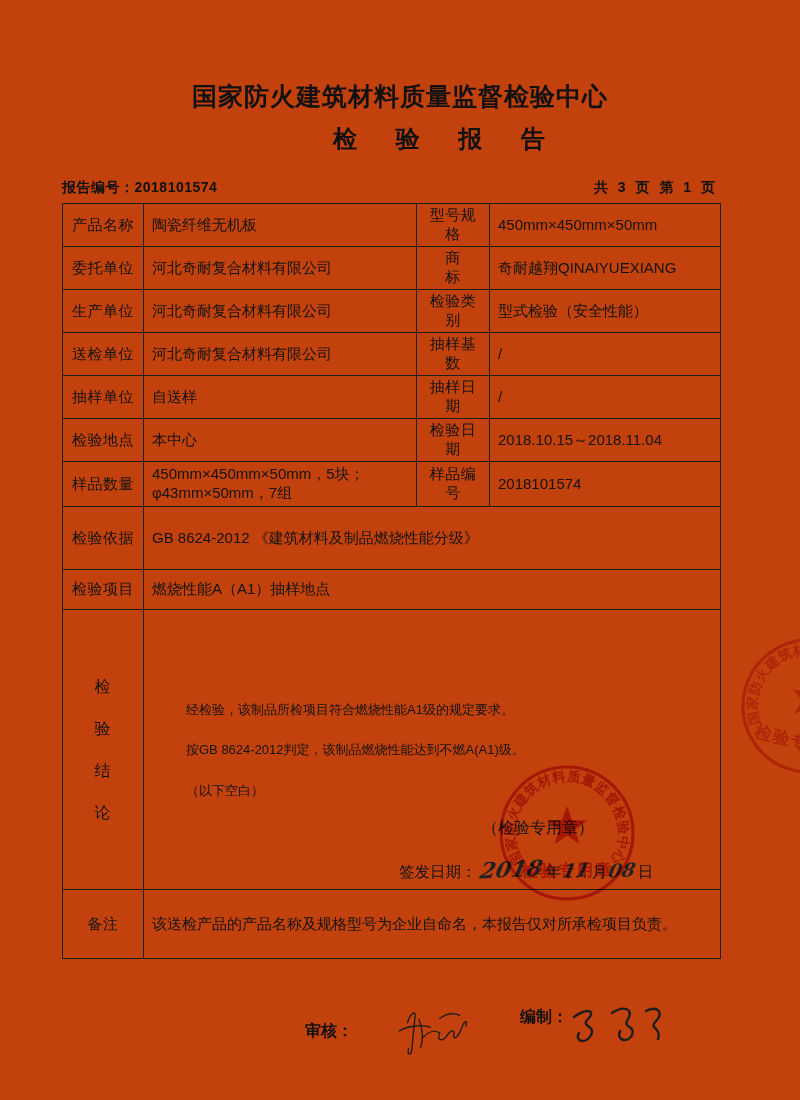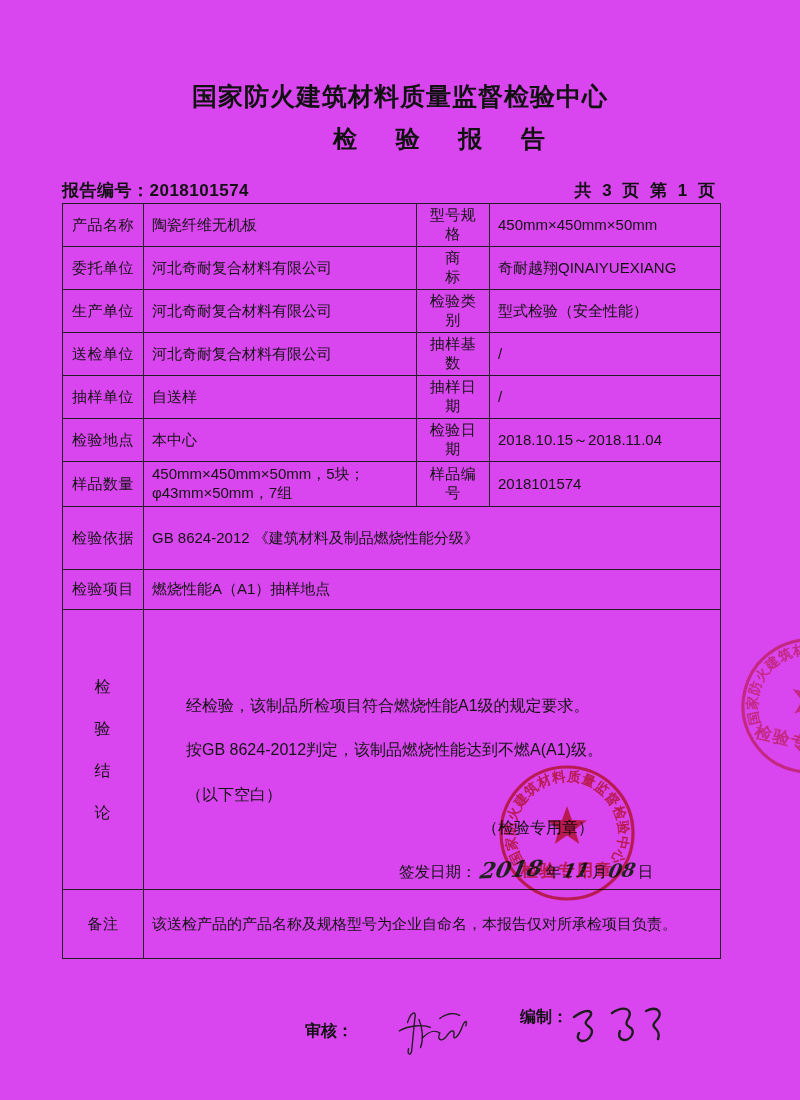--- a/index.html
+++ b/index.html
@@ -1,33 +1,33 @@
 <!DOCTYPE html>
 <html><head>
 <meta charset="utf-8">
 <style>
   html,body{margin:0;padding:0;background:#e8e8e8;}
   .page{
     position:relative;width:800px;height:1100px;margin:0 auto;
-    background:#d946ef;overflow:hidden;color:#161616;
+    background:#c2410c;overflow:hidden;color:#161616;
     font-family:"Liberation Sans","DejaVu Sans",sans-serif;
   }
   
   .org-title{
     position:absolute;top:80px;left:0;width:100%;text-align:center;
     font-size:25px;font-weight:bold;letter-spacing:1px;color:#111;
   }
   .report-title{
     position:absolute;top:123px;left:0;width:100%;text-align:center;
     font-size:24px;font-weight:bold;letter-spacing:16px;text-indent:16px;color:#111;padding-left:39px;
   }
   .report-meta{
     position:absolute;top:179px;left:62px;right:82px;
     display:flex;justify-content:space-between;align-items:baseline;
-    font-size:17px;font-weight:bold;color:#111;
+    font-size:14px;font-weight:bold;color:#111;
   }
   .report-no{letter-spacing:.5px;}
   .page-count{letter-spacing:3px;}
   
   table.report{
     position:absolute;top:203px;left:62px;width:658px;
     border-collapse:collapse;table-layout:fixed;
     font-size:15px;color:#141414;
   }
   table.report td{
@@ -37,21 +37,21 @@
   td.lbl{text-align:center;padding:2px 2px;font-weight:normal;letter-spacing:.5px;}
   td.lbl-just{}
   td.val{text-align:left;line-height:1.25;}
   tr.r1{height:42px;padding-left:8px;} tr.r2{height:42px;} tr.r3{height:41px;} tr.r4{height:39px;}
   tr.r5{height:39px;} tr.r6{height:39px;} tr.r7{height:37px;} tr.r8{height:45px;}
   tr.r9{height:63px;} tr.r10{height:40px;} tr.r11{height:280px;} tr.r12{height:69px;}
   
   td.concl-label div{line-height:1;margin:26px auto;font-size:16px;letter-spacing:1px;}
   td.concl{position:relative;vertical-align:top;padding:0;}
   .concl-text{padding:26px 10px 0 34px;}
-  .concl-text p{margin:0 0 25px 0;font-size:16px;line-height:1.2;}
+  .concl-text p{margin:0 0 25px 0;font-size:13px;line-height:1.2;}
   .seal-note{position:absolute;left:338px;top:208px;font-size:16px;}
   .issue-date{position:absolute;left:255px;top:246px;font-size:15.5px;white-space:nowrap;}
   .hand{
     display:inline-block;font-size:22px;font-weight:bold;
     font-style:italic;transform:skewX(-14deg) rotate(-3deg);
     font-family:"DejaVu Serif","Liberation Serif",serif;color:#222;
     margin:0 4px;
   }
   .hand.sm{font-size:19px;margin:0 2px;}
   

